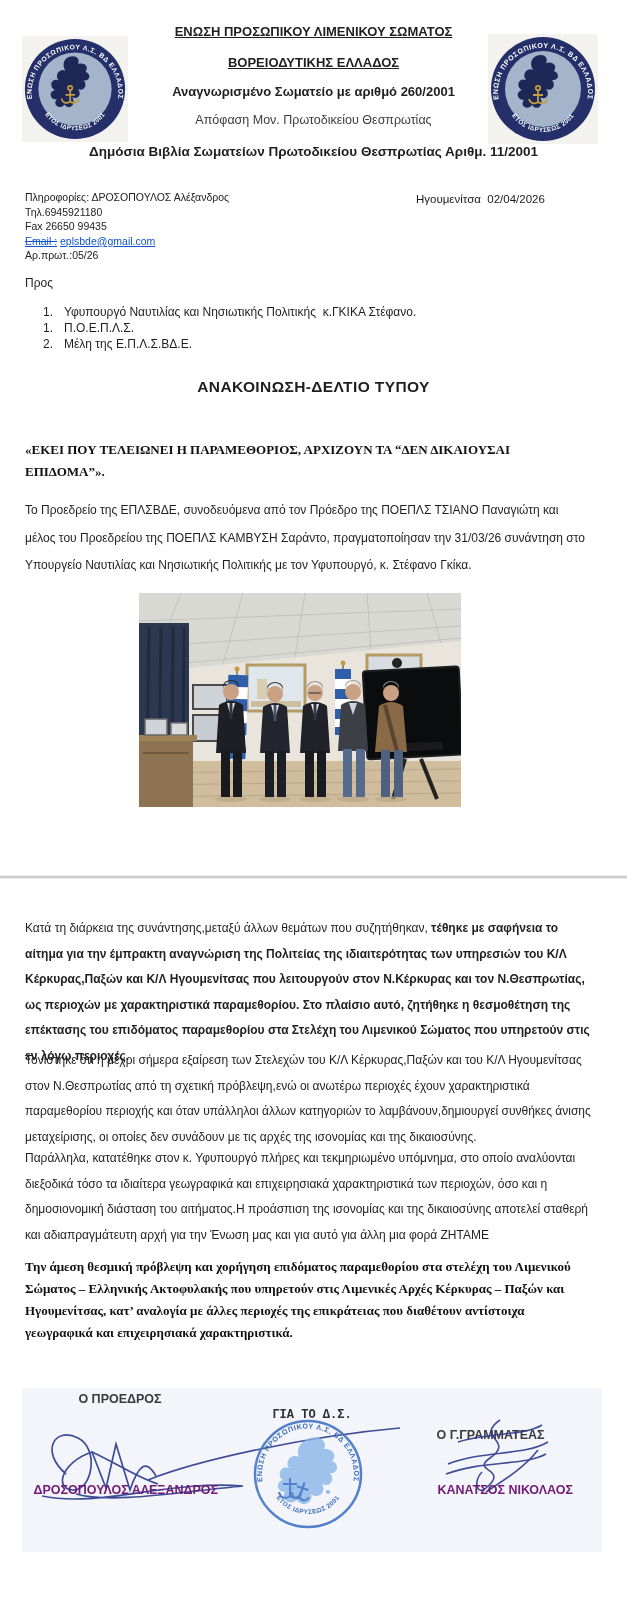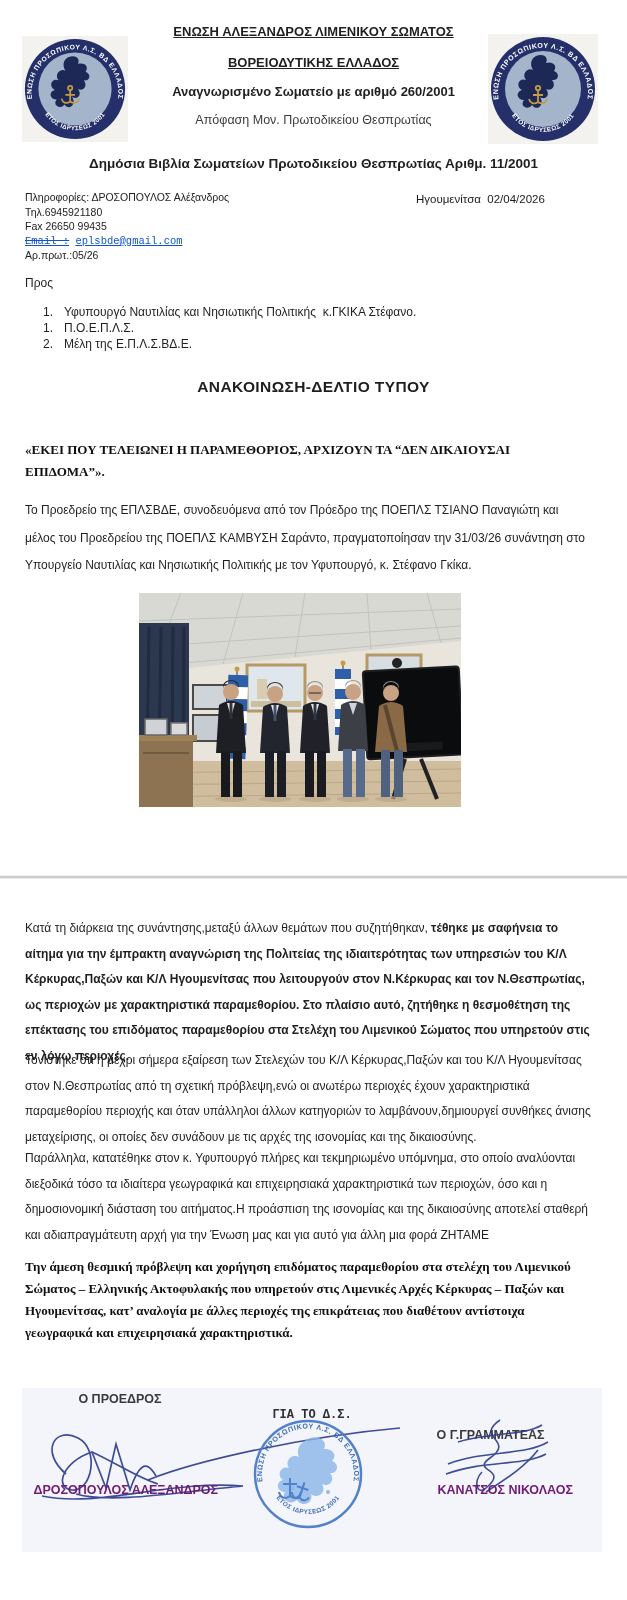--- a/index.html
+++ b/index.html
@@ -7,25 +7,25 @@
         font-family:"Liberation Sans","DejaVu Sans",sans-serif;color:#1f1f1f;}
   .abs{position:absolute;}
 
   
   .header-text{left:35px;top:24px;width:557px;text-align:center;}
   .hline{position:absolute;left:0;width:100%;text-align:center;}
   .h1{top:0;font-size:13px;font-weight:bold;text-decoration:underline;}
   .h2{top:31px;font-size:13px;font-weight:bold;text-decoration:underline;}
   .h3{top:60px;font-size:13px;font-weight:bold;}
   .h4{top:89px;font-size:12.5px;color:#3c3c3c;}
-  .h5{top:132px;font-size:13.5px;font-weight:bold;}
+  .h5{top:120px;font-size:13.5px;font-weight:bold;}
 
   
   .contact{left:25px;top:190px;font-size:10.5px;line-height:14.6px;color:#222;}
-  .email-row{white-space:pre;font-family:Liberation Mono, monospace;}
+  .email-row{white-space:pre;}
   .email-label{color:#1155cc;text-decoration:underline line-through;}
   .email-link{color:#1155cc;text-decoration:underline;cursor:pointer;}
   .place-date{left:408px;top:193px;font-size:11.5px;white-space:pre;color:#1a1a1a;padding-left:8px;}
 
   
   .to-label{left:25px;top:276px;font-size:12px;}
   .recipients{left:43px;top:304px;margin:0;padding:0;list-style:none;font-size:12px;}
   .recipients li{display:flex;gap:7px;line-height:16.2px;white-space:pre-wrap;}
   .rec-num{min-width:14px;}
 
@@ -98,21 +98,21 @@
     <path id="lg2b" d="M 19,72 A 38,38 0 0 0 91,72" fill="none"></path>
     <text class="seal-text" font-size="7" letter-spacing="0.6" text-anchor="middle">
       <textPath href="#lg2t" startOffset="50%">ΕΝΩΣΗ ΠΡΟΣΩΠΙΚΟΥ Λ.Σ. ΒΔ ΕΛΛΑΔΟΣ</textPath>
     </text>
     <text class="seal-text" font-size="6.3" letter-spacing="0.4" text-anchor="middle">
       <textPath href="#lg2b" startOffset="50%">ΕΤΟΣ ΙΔΡΥΣΕΩΣ 2001</textPath>
     </text>
   </svg>
 
   <div class="abs header-text">
-    <div class="hline h1">ΕΝΩΣΗ ΑΛΕΞΑΝΔΡΟΣ ΛΙΜΕΝΙΚΟΥ ΣΩΜΑΤΟΣ</div>
+    <div class="hline h1">ΕΝΩΣΗ ΠΡΟΣΩΠΙΚΟΥ ΛΙΜΕΝΙΚΟΥ ΣΩΜΑΤΟΣ</div>
     <div class="hline h2">ΒΟΡΕΙΟΔΥΤΙΚΗΣ ΕΛΛΑΔΟΣ</div>
     <div class="hline h3">Αναγνωρισμένο Σωματείο με αριθμό 260/2001</div>
     <div class="hline h4">Απόφαση Μον. Πρωτοδικείου Θεσπρωτίας</div>
     <div class="hline h5">Δημόσια Βιβλία Σωματείων Πρωτοδικείου Θεσπρωτίας Αριθμ. 11/2001</div>
   </div>
 
   <div class="abs contact">
     <div>Πληροφορίες: ΔΡΟΣΟΠΟΥΛΟΣ Αλέξανδρος</div>
     <div>Τηλ.6945921180</div>
     <div>Fax 26650 99435</div>

